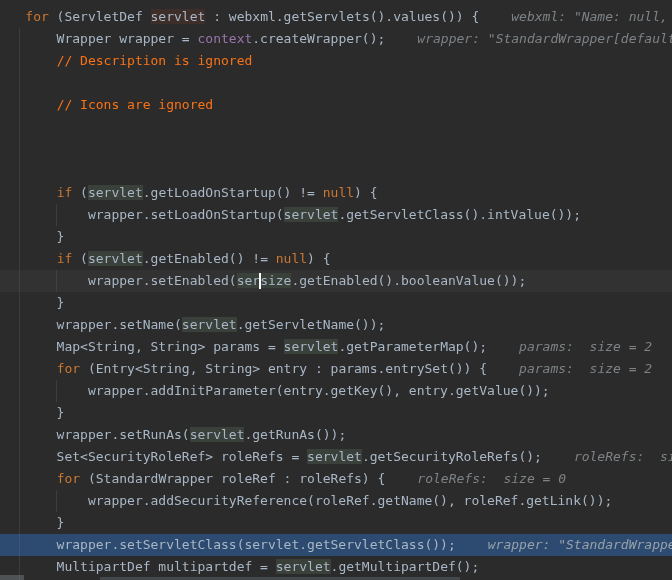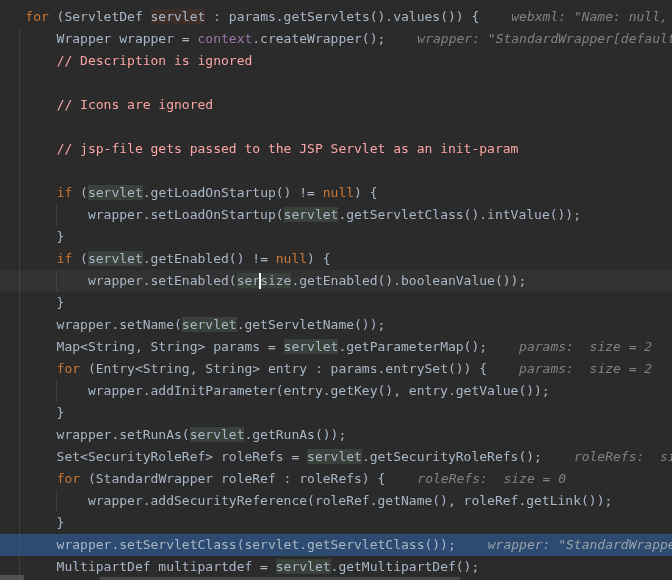--- a/index.html
+++ b/index.html
@@ -7,21 +7,21 @@
     position:relative;width:672px;height:580px;overflow:hidden;
     background:#2B2B2B;
     font-family:"DejaVu Sans Mono","Liberation Mono",monospace;
     font-size:13px;line-height:22px;color:#A9B7C6;
   }
   #lines{position:absolute;left:-6px;top:-16px;width:700px;}
   .line{height:22px;white-space:pre;position:relative;}
   .line.current{background:#323232;}
   .line.exec{background:#2D4A70;}
   .tk-kw{color:#CC7832;margin-top:44px;}
-  .tk-comment{color:#fca5a5;}
+  .tk-comment{color:#f97316;}
   .tk-field{color:#9876AA;}
   .hl-read{background:#3A403A;}
   .hl-write{background:#3D2E29;}
   .hint{font-style:italic;color:#7E8387;margin-left:32px;}
   .line.exec .hint{color:#98A2AB;}
   .caret{position:absolute;width:2px;height:16px;background:#FFFFFF;margin-top:3px;margin-left:-1px;}
   .guide{position:absolute;width:1px;background:rgba(150,150,150,0.16);z-index:3;}
   #guide-outer{left:19px;top:28px;height:552px;}
   #guide-a{left:56px;top:204px;height:22px;}
   #guide-b{left:56px;top:270px;height:22px;}
@@ -30,27 +30,27 @@
   .sliver{position:absolute;z-index:2;}
   #sliver-gutter{left:0;top:575px;width:24px;height:5px;background:#4E5254;}
   #sliver-nextline{left:100px;top:577px;width:360px;height:3px;background:#45484B;}
 </style>
 </head>
 <body>
 
 <div id="editor">
   <div id="lines">
       <div class="line"><span class="tk-plain">    </span><span class="tk-kw">for</span><span class="tk-plain"> (s</span></div>
-      <div class="line"><span class="tk-plain">    </span><span class="tk-kw">for</span><span class="tk-plain"> (ServletDef </span><span class="tk-plain hl-write">servlet</span><span class="tk-plain"> : params.getServlets().values()) {</span><span class="hint">webxml: "Name: null, </span></div>
+      <div class="line"><span class="tk-plain">    </span><span class="tk-kw">for</span><span class="tk-plain"> (ServletDef </span><span class="tk-plain hl-write">servlet</span><span class="tk-plain"> : webxml.getServlets().values()) {</span><span class="hint">webxml: "Name: null, </span></div>
       <div class="line"><span class="tk-plain">        Wrapper wrapper = </span><span class="tk-field">context</span><span class="tk-plain">.createWrapper();</span><span class="hint">wrapper: "StandardWrapper[default</span></div>
       <div class="line"><span class="tk-plain">        </span><span class="tk-comment">// Description is ignored</span></div>
       <div class="line"><span class="tk-plain">        </span></div>
       <div class="line"><span class="tk-plain">        </span><span class="tk-comment">// Icons are ignored</span></div>
       <div class="line"></div>
-      <div class="line"><span class="tk-plain">        </span><span class="tk-comment">// jsp-file gets passed to the JSP Servlet as an init-param</span></div>
+      <div class="line"><span class="tk-plain">        </span></div>
       <div class="line"></div>
       <div class="line"><span class="tk-plain">        </span><span class="tk-kw">if</span><span class="tk-plain"> (</span><span class="tk-plain hl-read">servlet</span><span class="tk-plain">.getLoadOnStartup() != </span><span class="tk-kw">null</span><span class="tk-plain">) {</span></div>
       <div class="line"><span class="tk-plain">            wrapper.setLoadOnStartup(</span><span class="tk-plain hl-read">servlet</span><span class="tk-plain">.getServletClass().intValue());</span></div>
       <div class="line"><span class="tk-plain">        }</span></div>
       <div class="line"><span class="tk-plain">        </span><span class="tk-kw">if</span><span class="tk-plain"> (</span><span class="tk-plain hl-read">servlet</span><span class="tk-plain">.getEnabled() != </span><span class="tk-kw">null</span><span class="tk-plain">) {</span></div>
       <div class="line current"><span class="tk-plain">            wrapper.setEnabled(</span><span class="tk-plain hl-read">ser</span><span class="caret"></span><span class="tk-plain hl-read">size</span><span class="tk-plain">.getEnabled().booleanValue());</span></div>
       <div class="line"><span class="tk-plain">        }</span></div>
       <div class="line"><span class="tk-plain">        wrapper.setName(</span><span class="tk-plain hl-read">servlet</span><span class="tk-plain">.getServletName());</span></div>
       <div class="line"><span class="tk-plain">        Map&lt;String, String&gt; params = </span><span class="tk-plain hl-read">servlet</span><span class="tk-plain">.getParameterMap();</span><span class="hint">params:  size = 2</span></div>
       <div class="line"><span class="tk-plain">        </span><span class="tk-kw">for</span><span class="tk-plain"> (Entry&lt;String, String&gt; entry : params.entrySet()) {</span><span class="hint">params:  size = 2</span></div>

